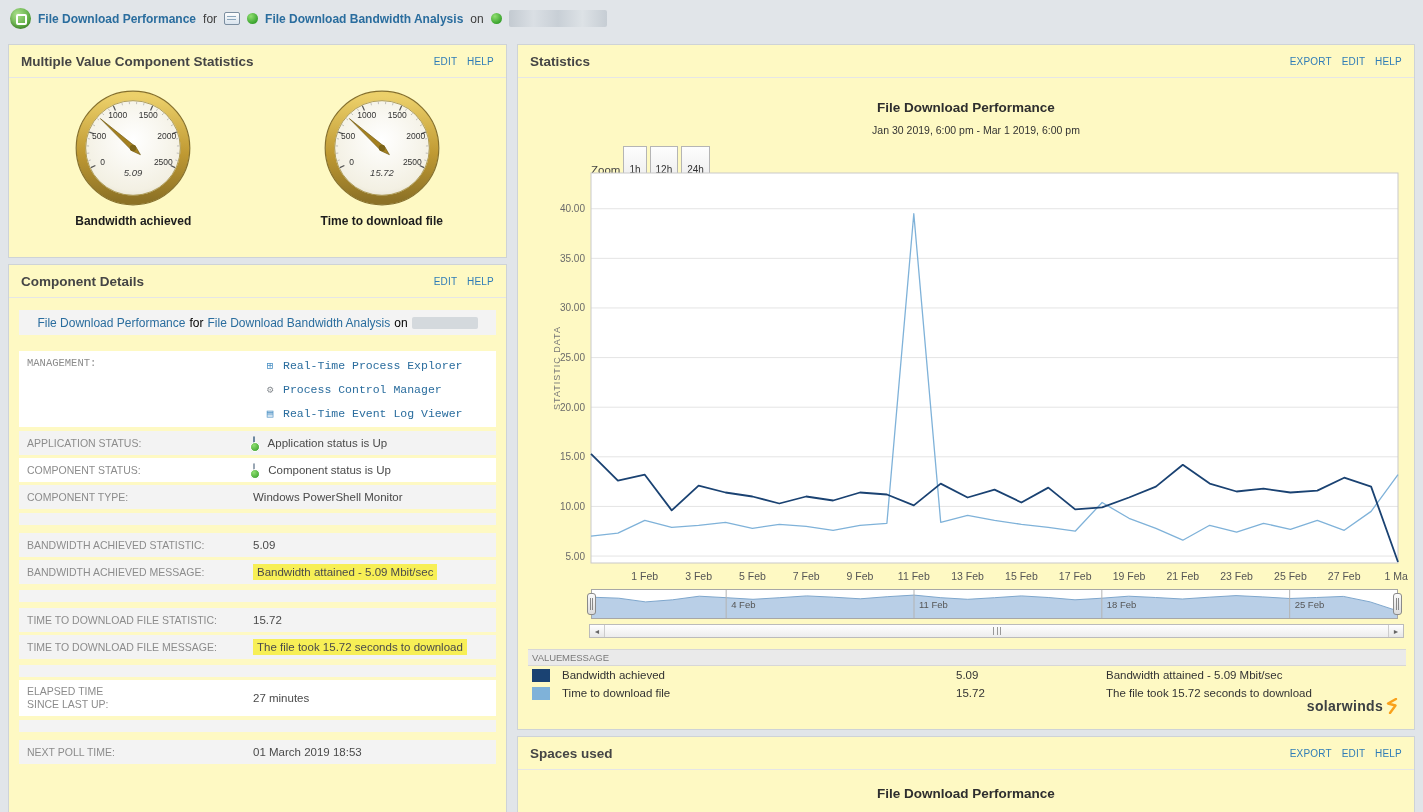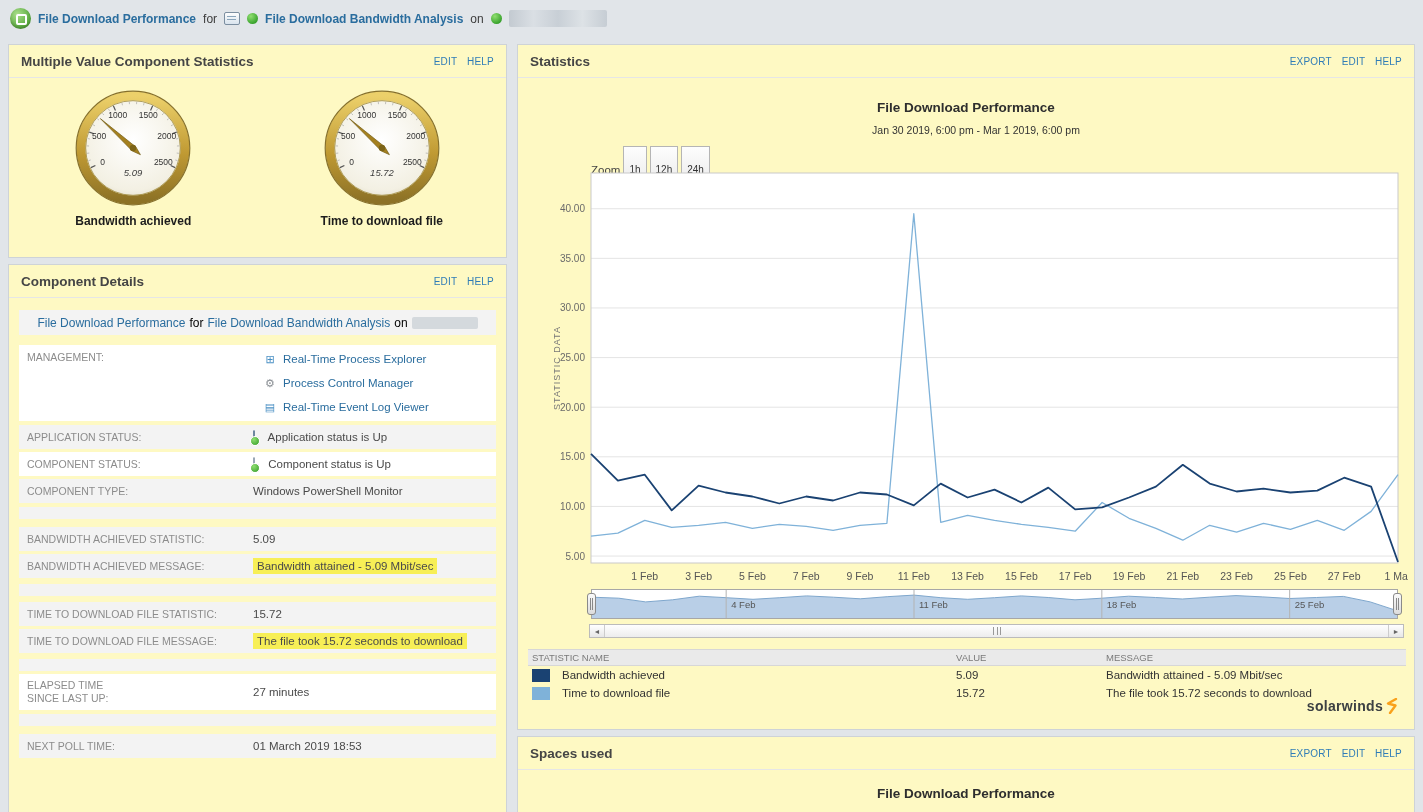--- a/index.html
+++ b/index.html
@@ -261,21 +261,21 @@
   </div>
   <div class="details-body">
     <div class="crow link-line">
       <a class="blue">File Download Performance</a>
       <span>for</span>
       <a class="blue">File Download Bandwidth Analysis</a>
       <span>on</span>
       <span class="redacted-sm"></span>
     </div>
 
-    <div class="crow white" style="margin-top:10px; align-items:flex-start; padding:2px 0;">
+    <div class="crow white" style="margin-top:16px; align-items:flex-start; padding:2px 0;font-family:Liberation Mono, monospace;">
       <div class="clabel" style="top:6px;">MANAGEMENT:</div>
       <div class="cvalue" style="padding:0;">
         <div class="mlink">
             <span class="mic">⊞</span>
             <a class="blue">Real-Time Process Explorer</a>
           </div>
         <div class="mlink">
             <span class="mic" style="color:#8a8f94">⚙</span>
             <a class="blue">Process Control Manager</a>
           </div>
@@ -424,21 +424,20 @@
   <div class="scrollbar">
     <div class="sb-btn l">◄</div>
     <div class="sb-thumb">
         <span class="sb-grip"></span>
       </div>
     <div class="sb-btn r">►</div>
   </div>
 
   <div class="legend">
     <div class="lg-header">
-      <span class="lg-h-name">STATISTIC NAME</span>
       <span>VALUE</span>
       <span>MESSAGE</span>
     </div>
     <div class="lg-row">
       <svg width="18" height="13">
           <rect width="18" height="13" fill="#1a4272"></rect>
         </svg>
       <span>Bandwidth achieved</span>
       <span>5.09</span>
       <span>Bandwidth attained - 5.09 Mbit/sec</span>

